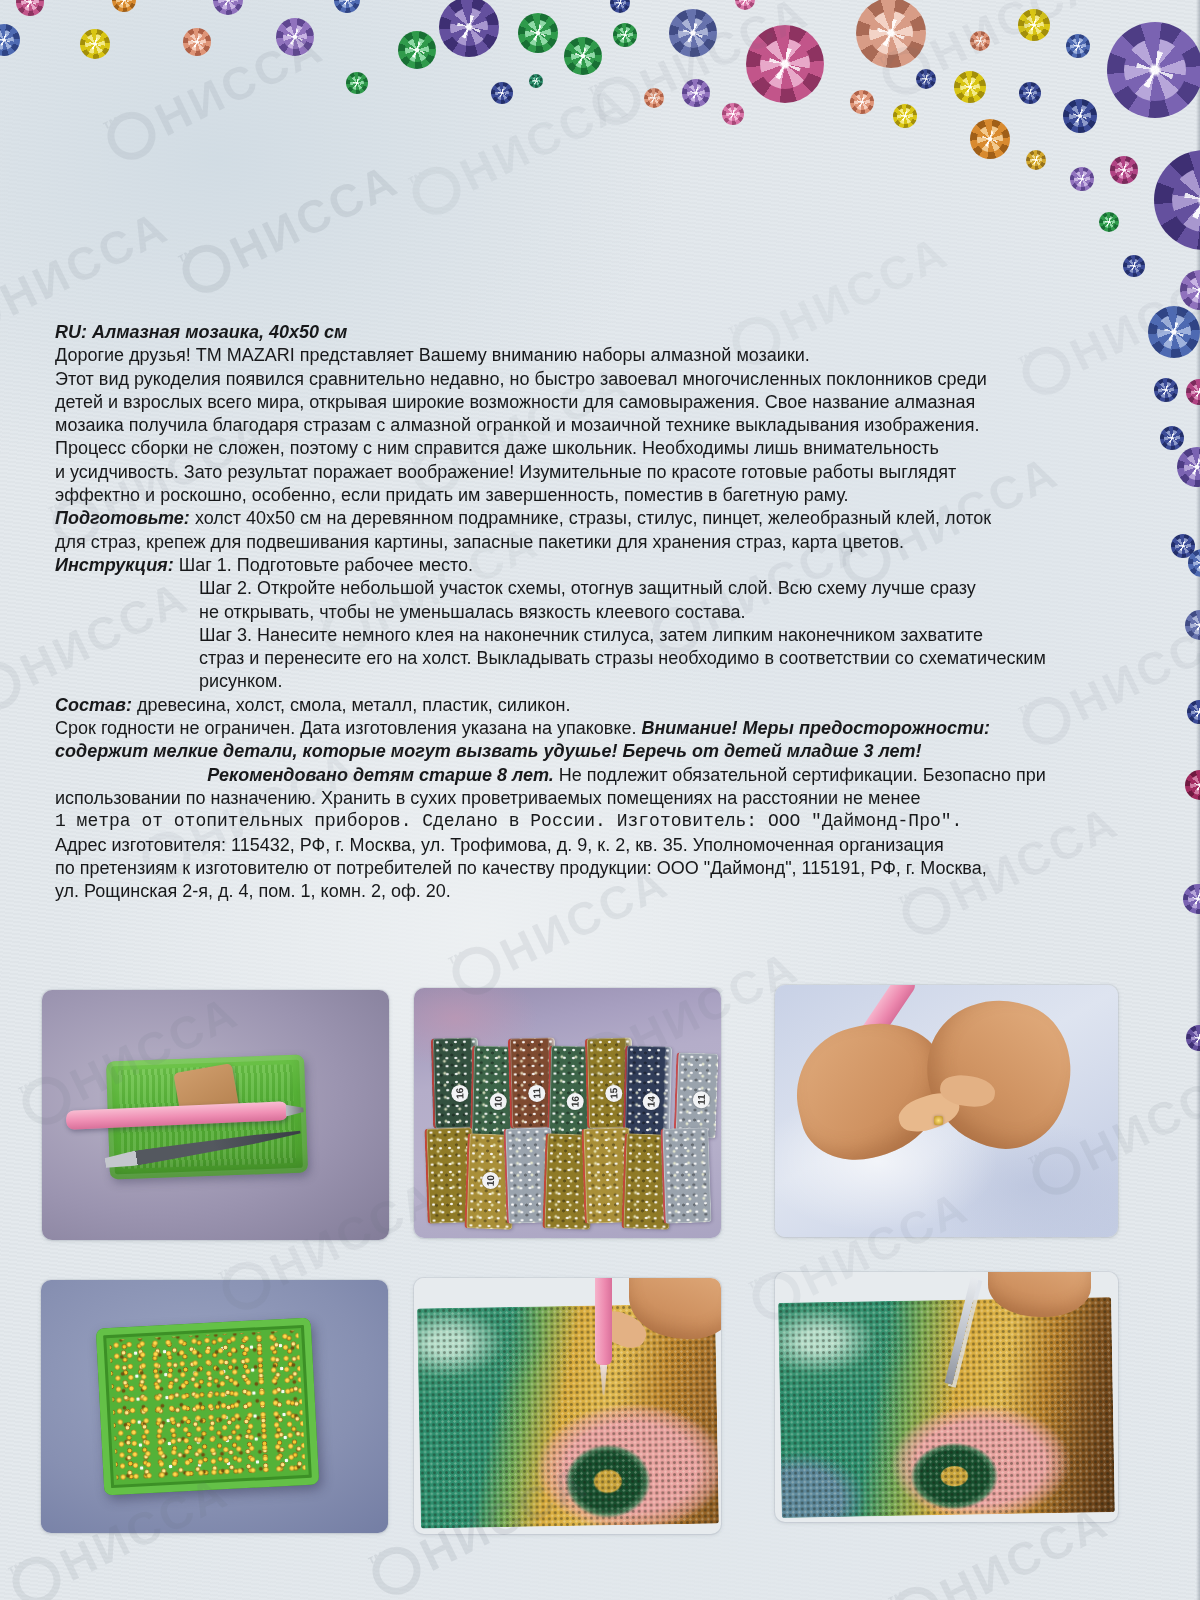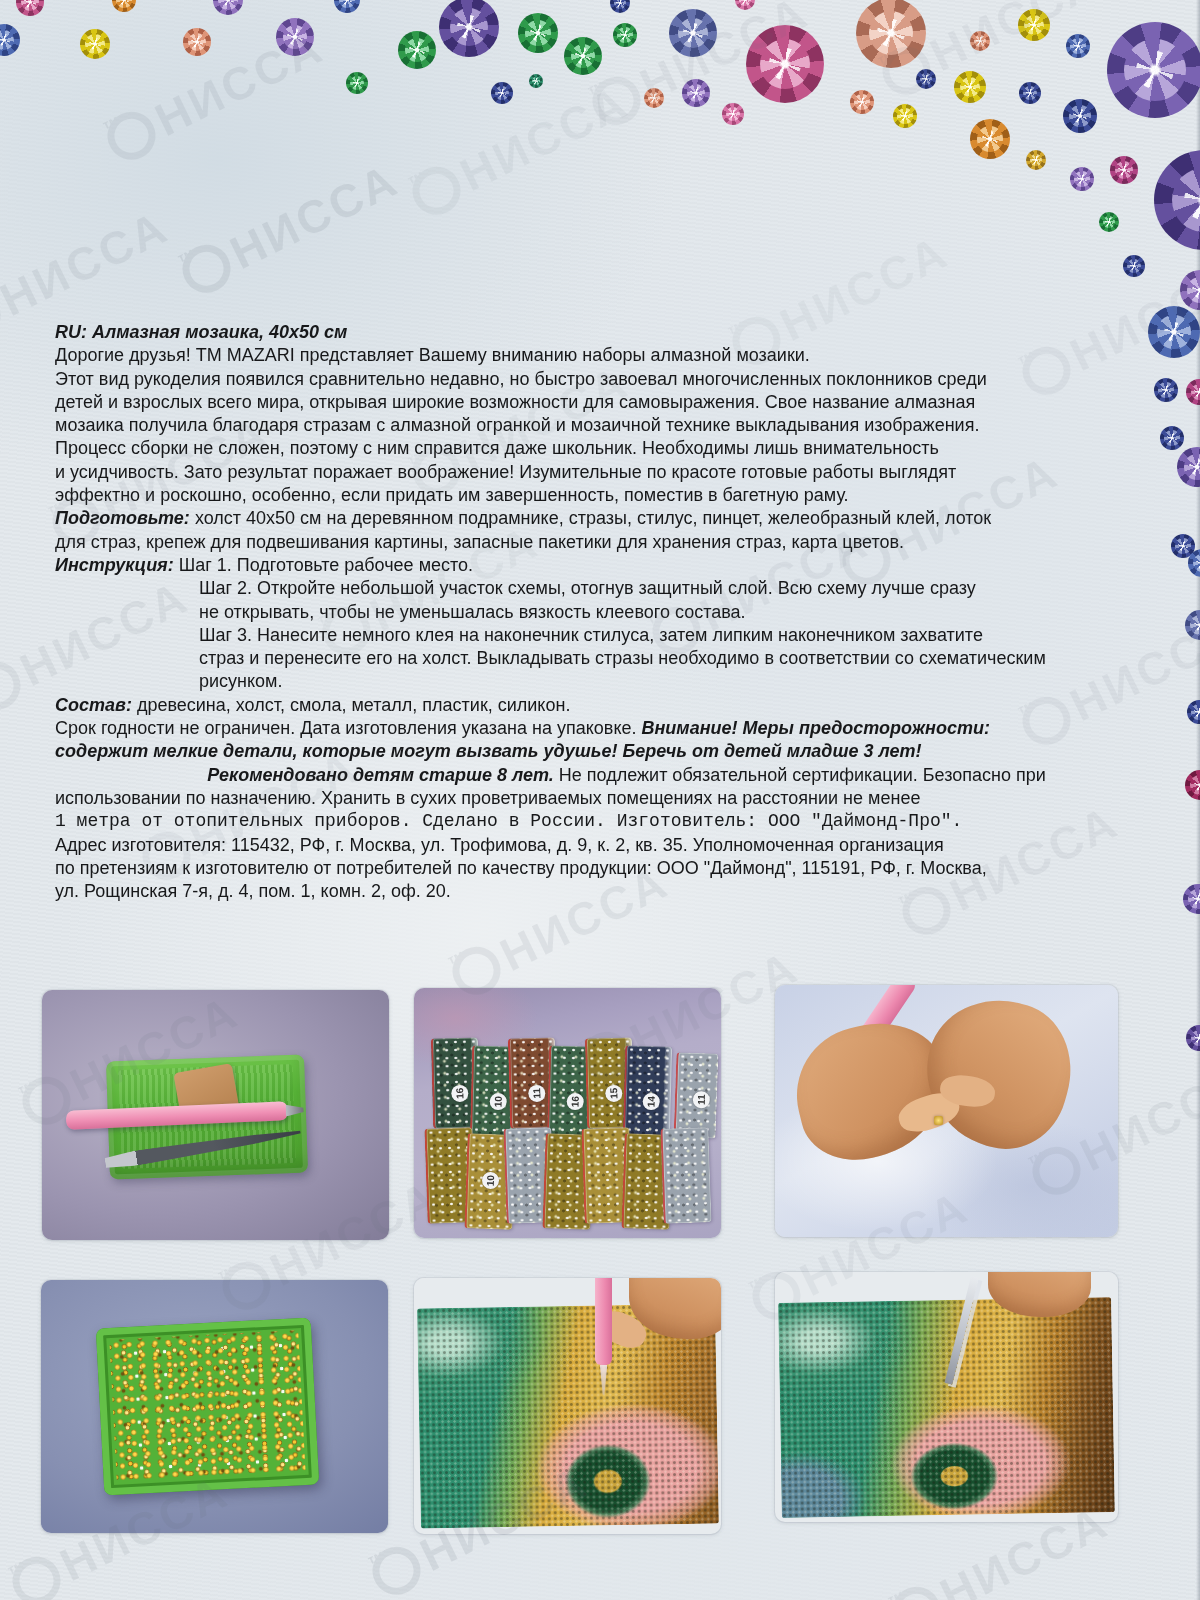--- a/index.html
+++ b/index.html
@@ -455,21 +455,21 @@
       <div class="doc-line" style="line-height: 23.3px; font-size: 18px; margin-left: 199px;"><span class="">страз и перенесите его на холст. Выкладывать стразы необходимо в соответствии со схематическим</span></div>
       <div class="doc-line" style="line-height: 23.3px; font-size: 18px; margin-left: 199px;"><span class="">рисунком.</span></div>
       <div class="doc-line" style="line-height: 23.3px; font-size: 18px; margin-left: 55px;"><span class="seg-bi">Состав: </span><span class="">древесина, холст, смола, металл, пластик, силикон.</span></div>
       <div class="doc-line" style="line-height: 23.3px; font-size: 18px; margin-left: 55px;"><span class="">Срок годности не ограничен. Дата изготовления указана на упаковке. </span><span class="seg-bi">Внимание! Меры предосторожности:</span></div>
       <div class="doc-line" style="line-height: 23.3px; font-size: 18px; margin-left: 55px;"><span class="seg-bi">содержит мелкие детали, которые могут вызвать удушье! Беречь от детей младше 3 лет!</span></div>
       <div class="doc-line" style="line-height: 23.3px; font-size: 18px; margin-left: 23px; text-align: right;"><span class="seg-bi">Рекомендовано детям старше 8 лет. </span><span class="">Не подлежит обязательной сертификации. Безопасно при</span></div>
       <div class="doc-line" style="line-height: 23.3px; font-size: 18px; margin-left: 55px;"><span class="">использовании по назначению. Хранить в сухих проветриваемых помещениях на расстоянии не менее</span></div>
       <div class="doc-line" style="line-height: 23.3px; font-size: 18px; margin-left: 55px; font-family: Liberation Mono, monospace;"><span class="">1 метра от отопительных приборов. Сделано в России. Изготовитель: ООО "Даймонд-Про".</span></div>
       <div class="doc-line" style="line-height: 23.3px; font-size: 18px; margin-left: 55px;"><span class="">Адрес изготовителя: 115432, РФ, г. Москва, ул. Трофимова, д. 9, к. 2, кв. 35. Уполномоченная организация</span></div>
       <div class="doc-line" style="line-height: 23.3px; font-size: 18px; margin-left: 55px;"><span class="">по претензиям к изготовителю от потребителей по качеству продукции: ООО "Даймонд", 115191, РФ, г. Москва,</span></div>
-      <div class="doc-line" style="line-height: 23.3px; font-size: 18px; margin-left: 55px;"><span class="">ул. Рощинская 7-я, д. 4, пом. 1, комн. 2, оф. 20.</span></div>
+      <div class="doc-line" style="line-height: 23.3px; font-size: 18px; margin-left: 55px;"><span class="">ул. Рощинская 2-я, д. 4, пом. 1, комн. 2, оф. 20.</span></div>
     </div>
 
   <div class="photo p-tray-tools" style="left: 42px; top: 990px; width: 347px; height: 250px;">
     <div class="tray"></div>
     <div class="glue-pad"></div>
     <div class="stylus"></div>
     <div class="tweezers"></div>
   </div>
 
   <div class="photo p-bags" style="left: 414px; top: 988px; width: 307px; height: 250px;">

